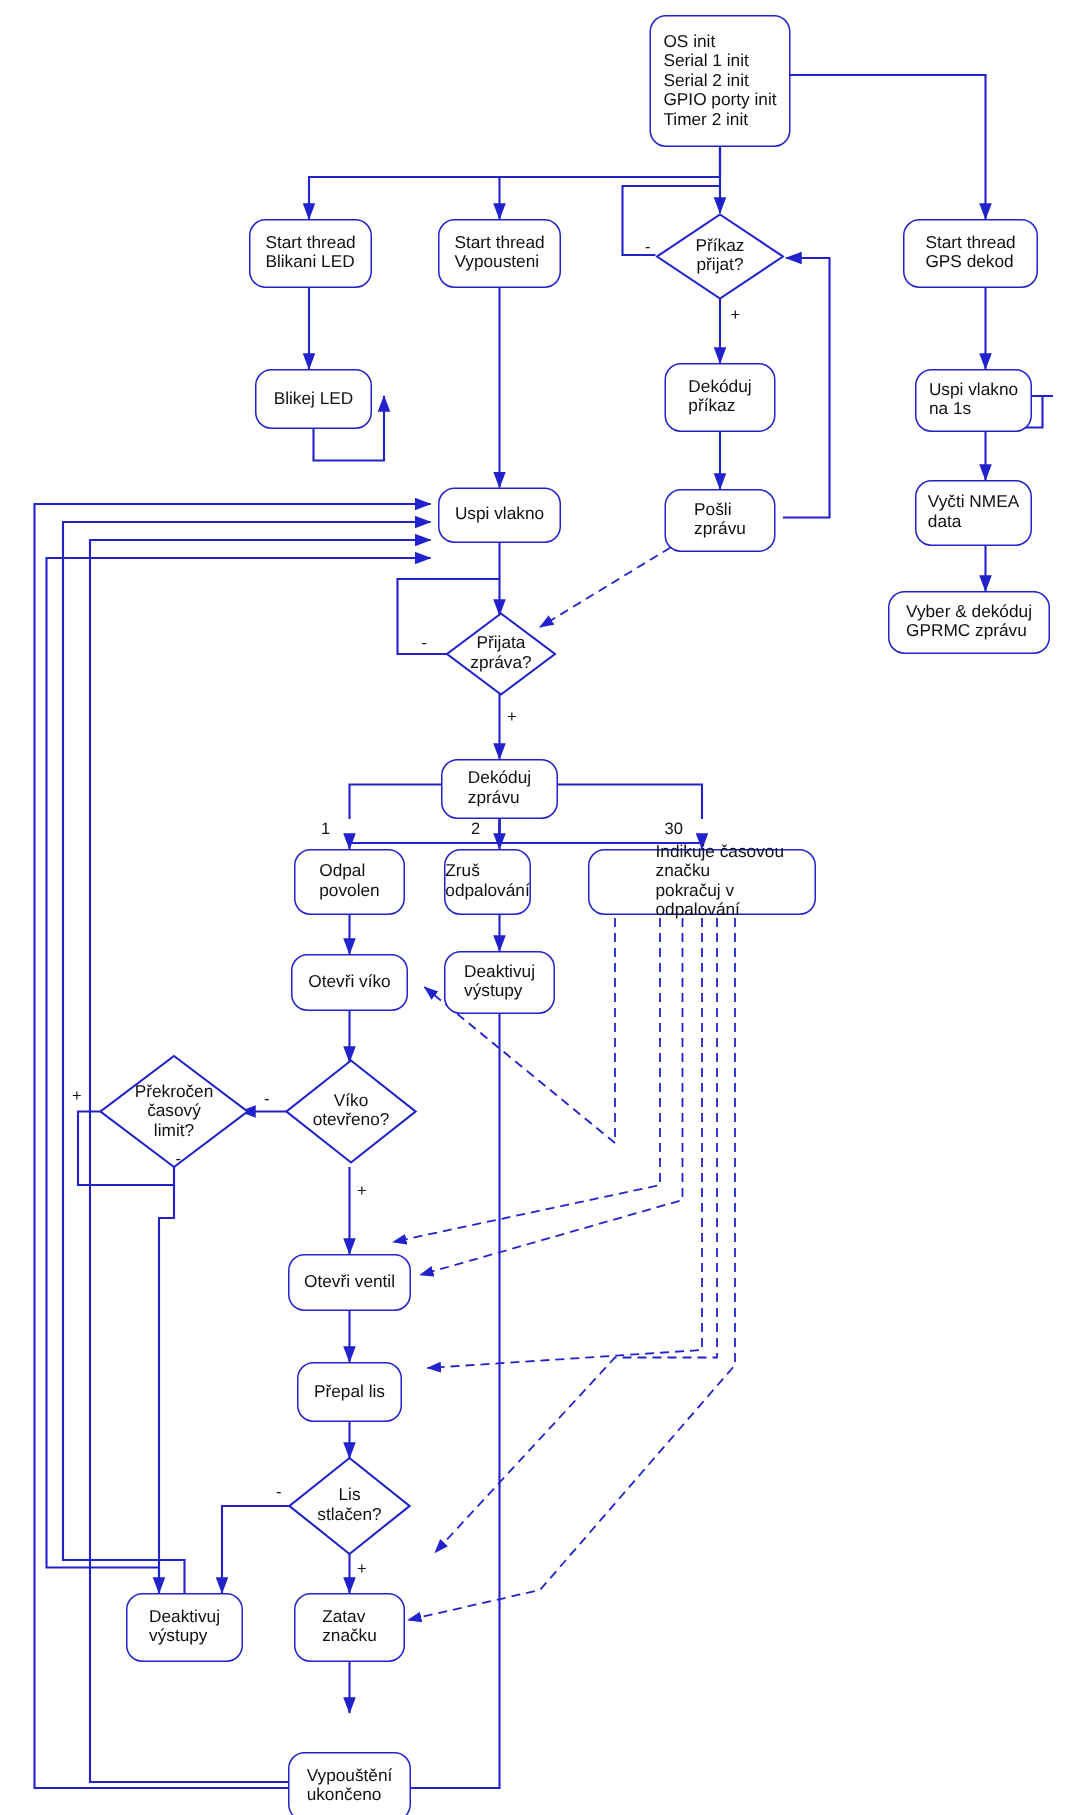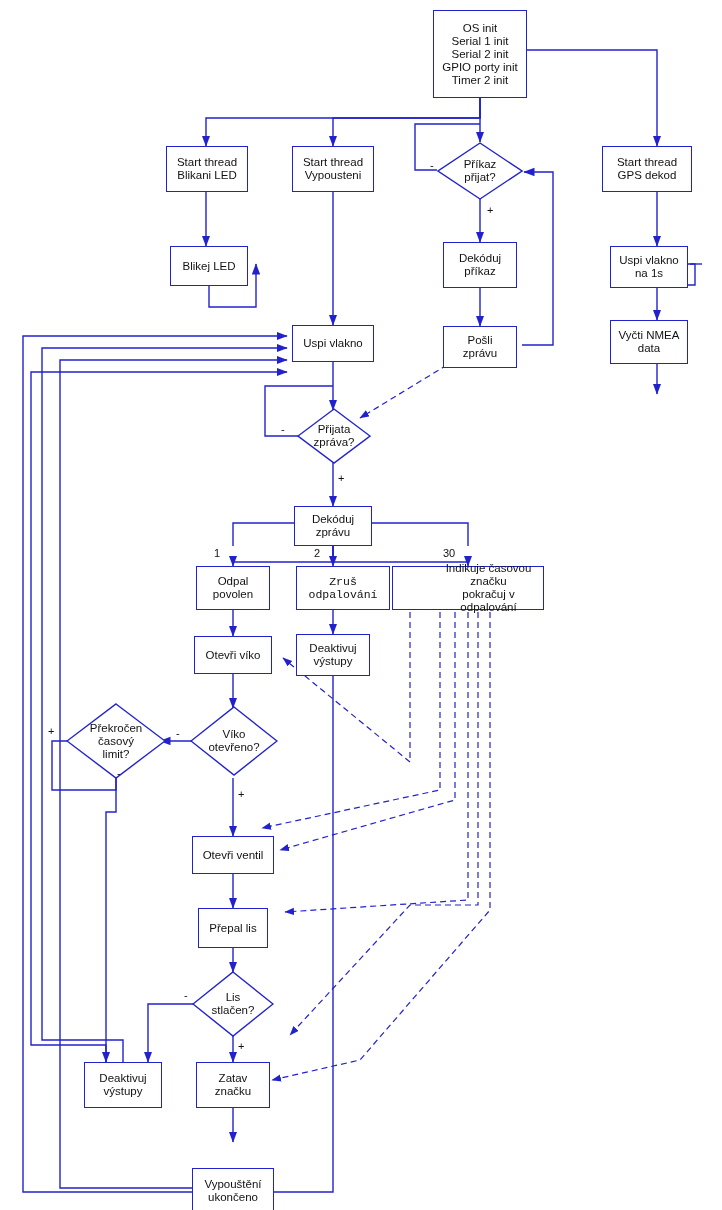--- a/index.html
+++ b/index.html
@@ -12,29 +12,28 @@
     width: 722px;
     height: 1210px;
     background: #ffffff;
     font-family: "Liberation Sans", sans-serif;
     overflow: hidden;
   }
   .node {
     position: absolute;
     box-sizing: border-box;
     border: 1.4px solid #2222cc;
-    border-radius: 0;
+    border-radius: 11px;
     background: #ffffff;
     color: #111111;
     font-size: 11.5px;
     line-height: 13px;
     display: flex;
     align-items: center;
     justify-content: center;
-    text-align: center;
     white-space: pre-line;
     padding: 1px 3px;
   }
   .diamond-wrap {
     position: absolute;
   }
   .diamond-shape {
     position: absolute;
     left: 0; top: 0;
     width: 100%;
@@ -164,26 +163,28 @@
 GPS dekod</div>
   <div class="node" style="left:170px; top:246px; width:78px; height:40px;">Blikej LED</div>
   <div class="node" style="left:443px; top:242px; width:74px; height:46px;">Dekóduj
 příkaz</div>
   <div class="node" style="left:443px; top:326px; width:74px; height:42px;">Pošli
 zprávu</div>
   <div class="node" style="left:610px; top:246px; width:78px; height:42px;">Uspi vlakno
 na 1s</div>
   <div class="node" style="left:610px; top:320px; width:78px; height:44px;">Vyčti NMEA
 data</div>
+  <div class="node" style="left:592px; top:394px; width:108px; height:42px;">Vyber &amp; dekóduj
+GPRMC zprávu</div>
   <div class="node" style="left:292px; top:325px; width:82px; height:37px;">Uspi vlakno</div>
   <div class="node" style="left:294px; top:506px; width:78px; height:40px;">Dekóduj
 zprávu</div>
   <div class="node" style="left:196px; top:566px; width:74px; height:44px;">Odpal
 povolen</div>
-  <div class="node" style="left:296px; top:566px; width:94px; height:44px;font-family:Liberation Mono, monospace;">Zruš
+  <div class="node" style="left:296px; top:566px; width:58px; height:44px;">Zruš
 odpalování</div>
   <div class="node" style="left:392px; top:566px; width:152px; height:44px;padding-left:44px;">Indikuje časovou značku
 pokračuj v odpalování</div>
   <div class="node" style="left:194px; top:636px; width:78px; height:38px;">Otevři víko</div>
   <div class="node" style="left:296px; top:634px; width:74px; height:42px;">Deaktivuj
 výstupy</div>
   <div class="node" style="left:192px; top:836px; width:82px; height:38px;">Otevři ventil</div>
   <div class="node" style="left:198px; top:908px; width:70px; height:40px;">Přepal lis</div>
   <div class="node" style="left:84px;  top:1062px; width:78px; height:46px;">Deaktivuj
 výstupy</div>

